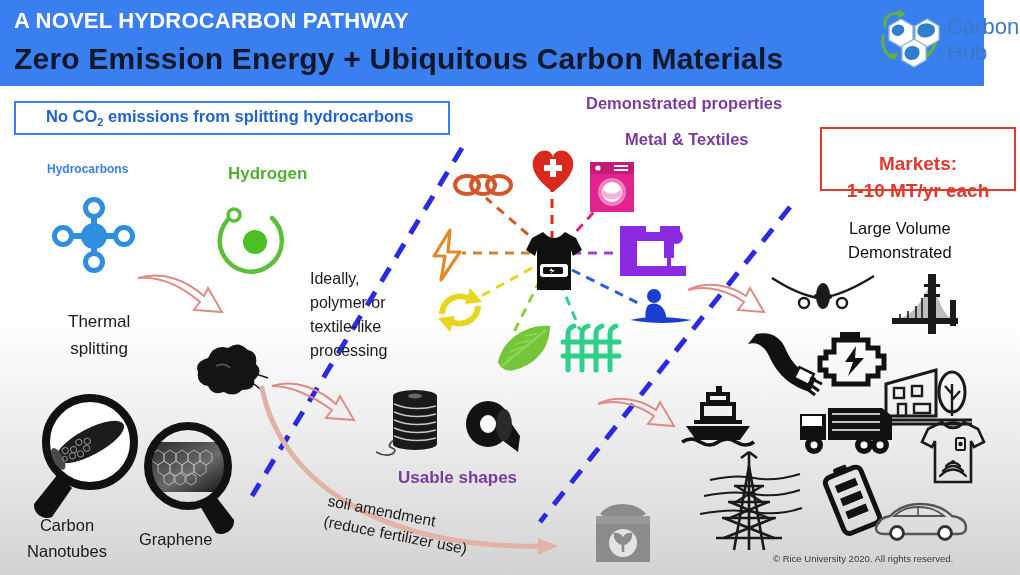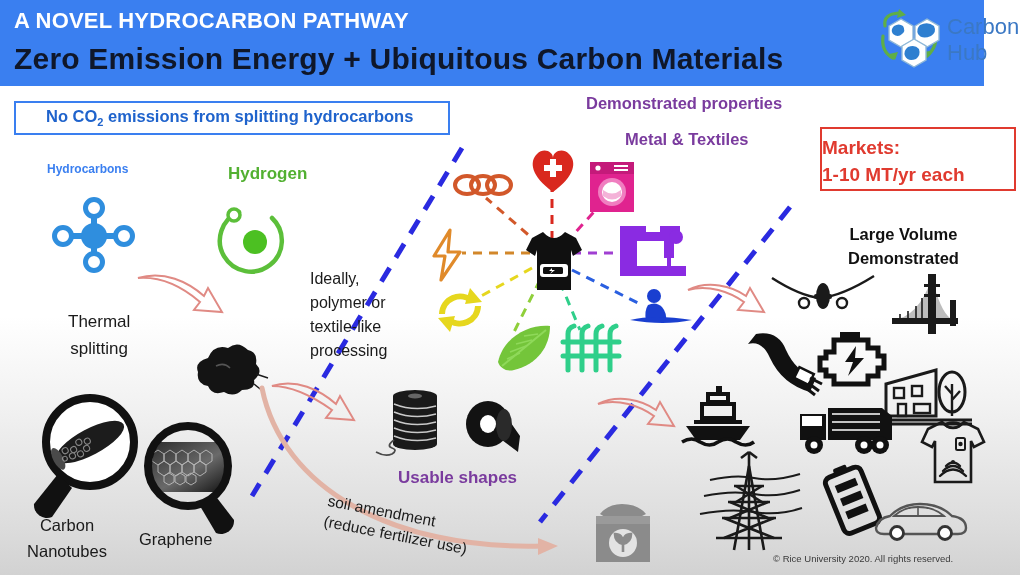--- a/index.html
+++ b/index.html
@@ -25,32 +25,32 @@
   .logo .txt { position:absolute; left:72px; top:8px; color:#3b78c4;
      font-size:22px; line-height:26px; font-weight:normal; }
 
   
   .co2box { position:absolute; left:14px; top:101px; width:436px; height:34px;
      border:2px solid #3a7ff0; display:flex; align-items:center; padding-left:30px; }
   .co2box span { color:#1f63cc; font-size:16.5px; font-weight:bold; }
   .co2box sub { font-size:11px; }
 
   .marketbox { position:absolute; left:820px; top:127px; width:196px; height:64px;
-     border:2.5px solid #e03a2f; padding-top:5px; }
+     border:2.5px solid #e03a2f; text-align:center; padding-top:21px; }
   .marketbox div { color:#e03a2f; font-size:19px; font-weight:bold; line-height:27px; }
 
   
   .lbl { position:absolute; white-space:nowrap; }
   .hydrocarbons { left:47px; top:162px; color:#3a7ff0; font-size:12px; font-weight:bold; }
   .hydrogen { left:228px; top:164px; color:#52b031; font-size:17px; font-weight:bold; }
   .thermal { left:68px; top:308px; color:#1a1a1a; font-size:17px; line-height:27px; text-align:center; }
   .ideally { left:310px; top:267px; color:#1a1a1a; font-size:16px; line-height:24px; }
   .demoprops { left:586px; top:94px; color:#7a3b9e; font-size:16.5px; font-weight:bold; }
   .metaltext { left:625px; top:130px; color:#7a3b9e; font-size:16.5px; font-weight:bold; }
-  .largevol { left:848px; top:222px; color:#111; font-size:16.5px; font-weight:bold; line-height:24px; text-align:center; }
+  .largevol { left:848px; top:216px; color:#111; font-size:16.5px; font-weight:normal; line-height:24px; text-align:center; }
   .usable { left:398px; top:468px; color:#7a3b9e; font-size:17px; font-weight:bold; }
   .carbonnt { left:22px; top:512px; color:#1a1a1a; font-size:16.5px; line-height:26px; text-align:center; width:90px; }
   .graphene { left:139px; top:530px; color:#1a1a1a; font-size:16.5px; }
   .copyright { left:773px; top:553px; color:#3a3a3a; font-size:9.5px; }
   .soiltext { position:absolute; left:330px; top:490px; color:#1a1a1a;
      font-size:15.5px; line-height:21px; transform:rotate(11deg); transform-origin:left top; }
 
   svg { position:absolute; overflow:visible; }
   .ov { position:absolute; }
 </style>

